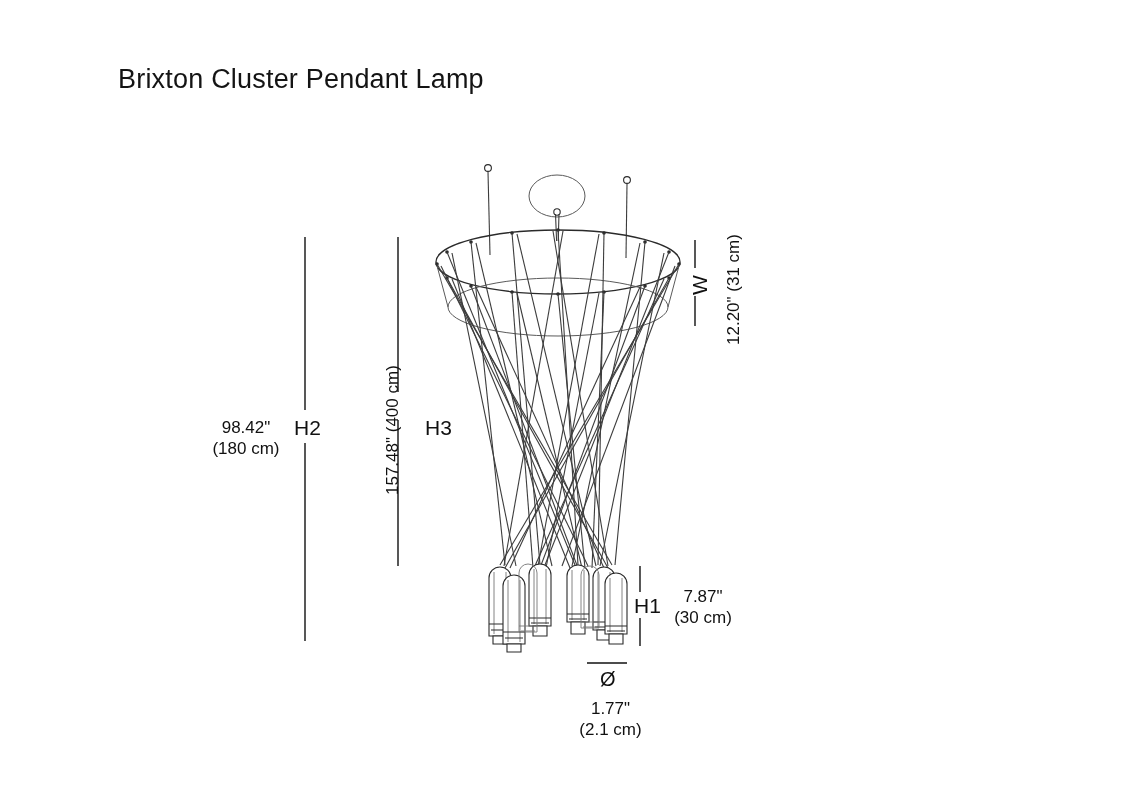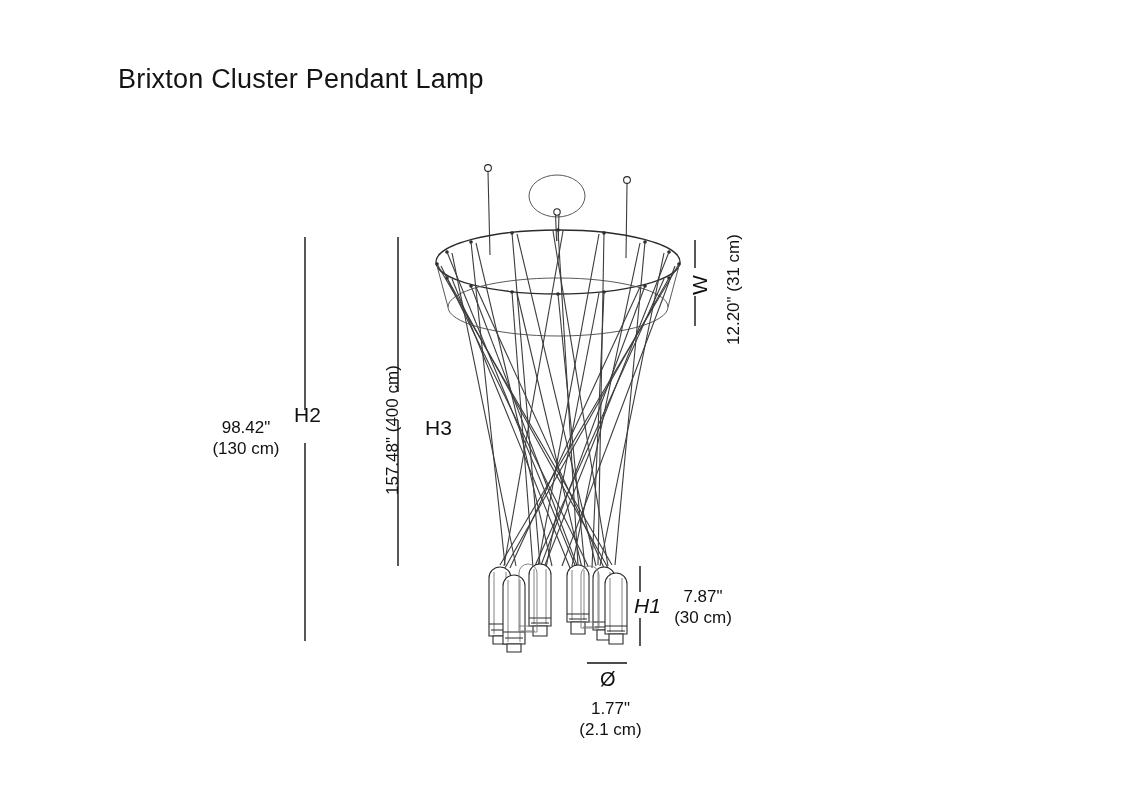--- a/index.html
+++ b/index.html
@@ -228,34 +228,34 @@
           <path class="glassl" d="M581 575 a9 9 0 0 1 18 0 L599 628 L581 628 Z"></path>
           <path class="glassl" d="M581 622 L599 622 M583 627 L597 627"></path>
         </g>
 
       </g>
     </g>
   </svg>
 
   <div class="dim-text center-2line" style="left:200px; top:417px; width:92px; text-align:center;">
     <div>98.42"</div>
-    <div>(130 cm)</div>
+    <div>(180 cm)</div>
   </div>
 
-  <div class="dim-label" style="left:294px; top:403px;">H2</div>
+  <div class="dim-label" style="left:294px; top:416px;">H2</div>
 
   <div class="dim-text rot90" style="left:382px; top:495px;">157.48" (400 cm)</div>
 
   <div class="dim-label" style="left:392px; top:416px;margin-left:33px;">H3</div>
 
   <div class="dim-label rot90" style="left:688px; top:295px;">W</div>
 
   <div class="dim-text rot90" style="left:723px; top:345px;">12.20" (31 cm)</div>
 
-  <div class="dim-label" style="left:634px; top:594px;font-style:italic;">H1</div>
+  <div class="dim-label" style="left:634px; top:594px;">H1</div>
 
   <div class="dim-text center-2line" style="left:665px; top:586px; width:76px; text-align:center;">
     <div>7.87"</div>
     <div>(30 cm)</div>
   </div>
 
   <div class="dia-sym" style="left:600px; top:668px;">Ø</div>
 
   <div class="dim-text center-2line" style="left:568px; top:698px; width:85px; text-align:center;">
     <div>1.77"</div>

